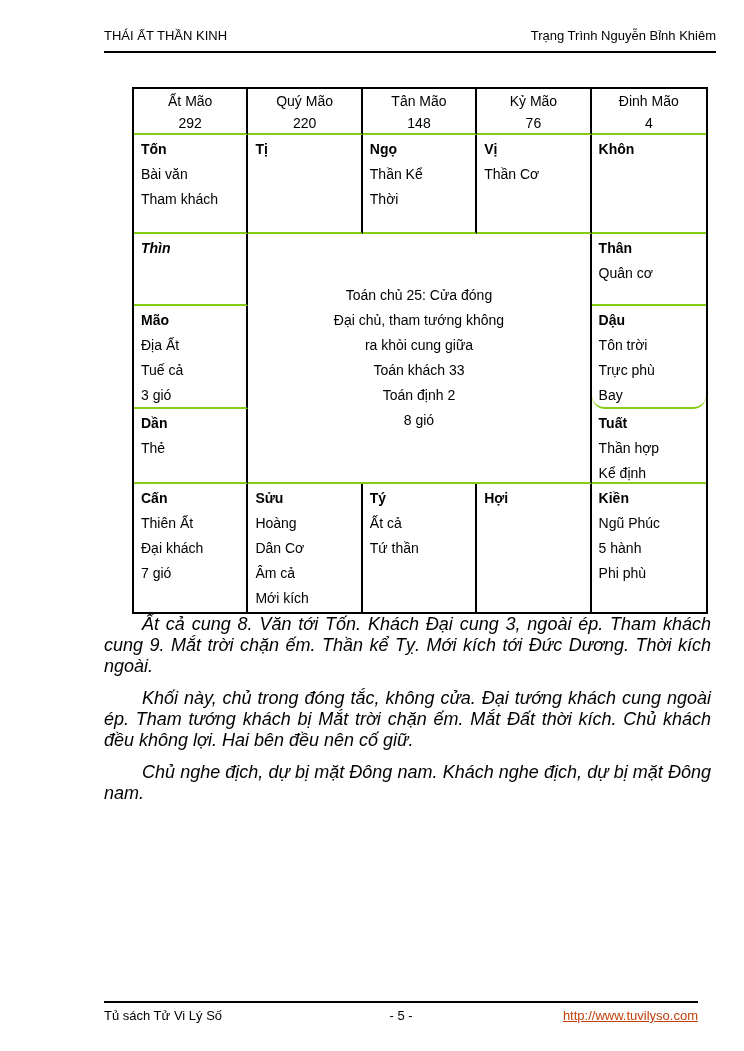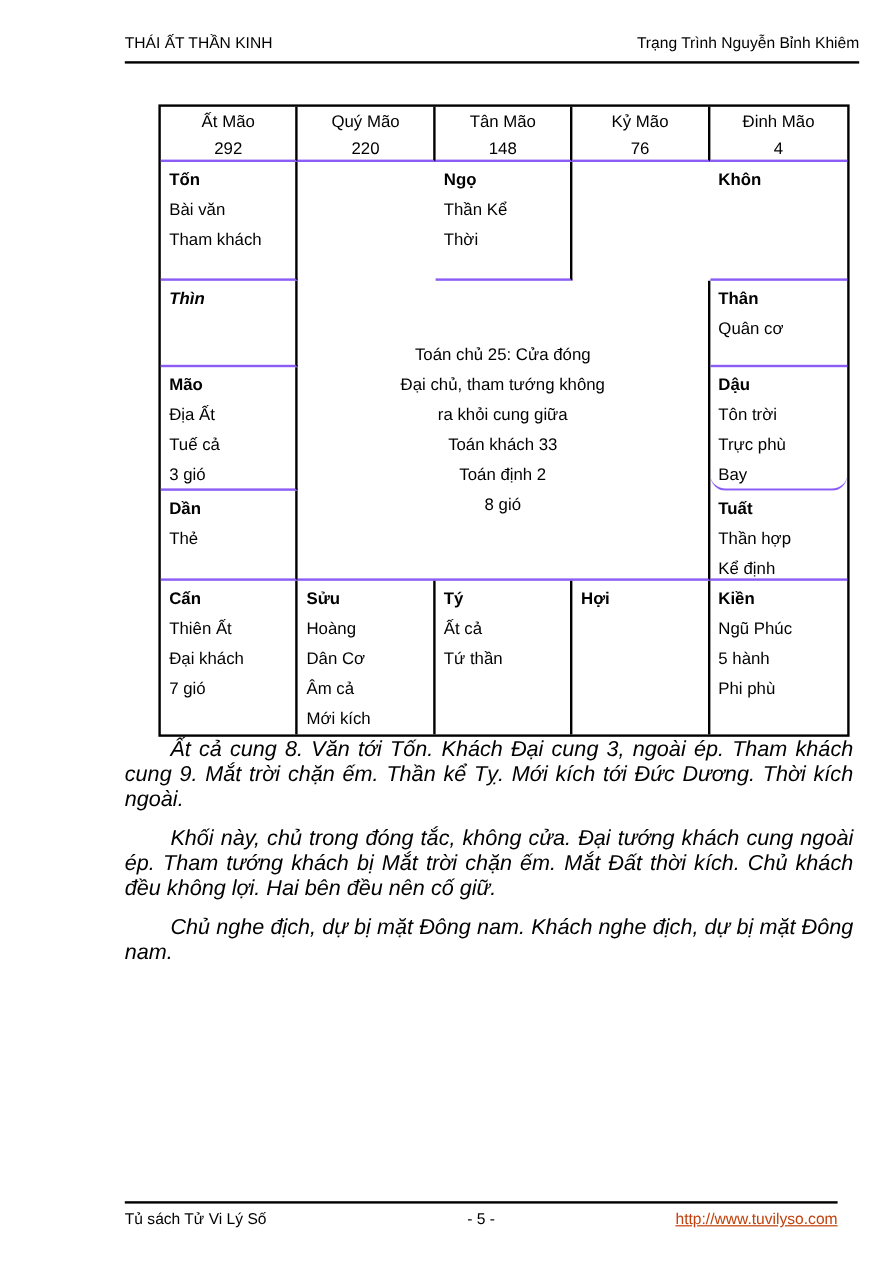--- a/index.html
+++ b/index.html
@@ -34,21 +34,21 @@
     left: 112px; top: 87px;
     width: 576px; height: 527px;
     border: 2px solid #000;
     display: grid;
     grid-template-columns: repeat(5, 1fr);
     grid-template-rows: 46px 99px 72px 103px 75px 1fr;
     font-size: 14px;
   }
   .tcell {
     border-right: 2px solid #000;
-    border-bottom: 2px solid #8b5cf6;
+    border-bottom: 2px solid #84cc16;
     padding: 2px 4px 0 7px;
     line-height: 25px;
     overflow: hidden;
   }
   .ycell {
     text-align: center;
     line-height: 22px;
     padding: 1px 2px 0 2px;
   }
   .cell-title { font-weight: bold; }
@@ -133,25 +133,35 @@
       <div>4</div>
     </div>
 
     <div class="tcell a-ton">
       <div class="cell-title">Tốn</div>
       <div>
           <div>Bài văn</div>
           <div>Tham khách</div>
         </div>
     </div>
+    <div class="tcell a-ti">
+      <div class="cell-title">Tị</div>
+      <div></div>
+    </div>
     <div class="tcell a-ngo">
       <div class="cell-title">Ngọ</div>
       <div>
           <div>Thần Kể</div>
           <div>Thời</div>
+        </div>
+    </div>
+    <div class="tcell a-vi">
+      <div class="cell-title">Vị</div>
+      <div>
+          <div>Thần Cơ</div>
         </div>
     </div>
     <div class="tcell a-khon no-r">
       <div class="cell-title">Khôn</div>
       <div></div>
     </div>
 
     <div class="tcell a-thin">
       <div class="cell-title">Thìn</div>
       <div></div>

